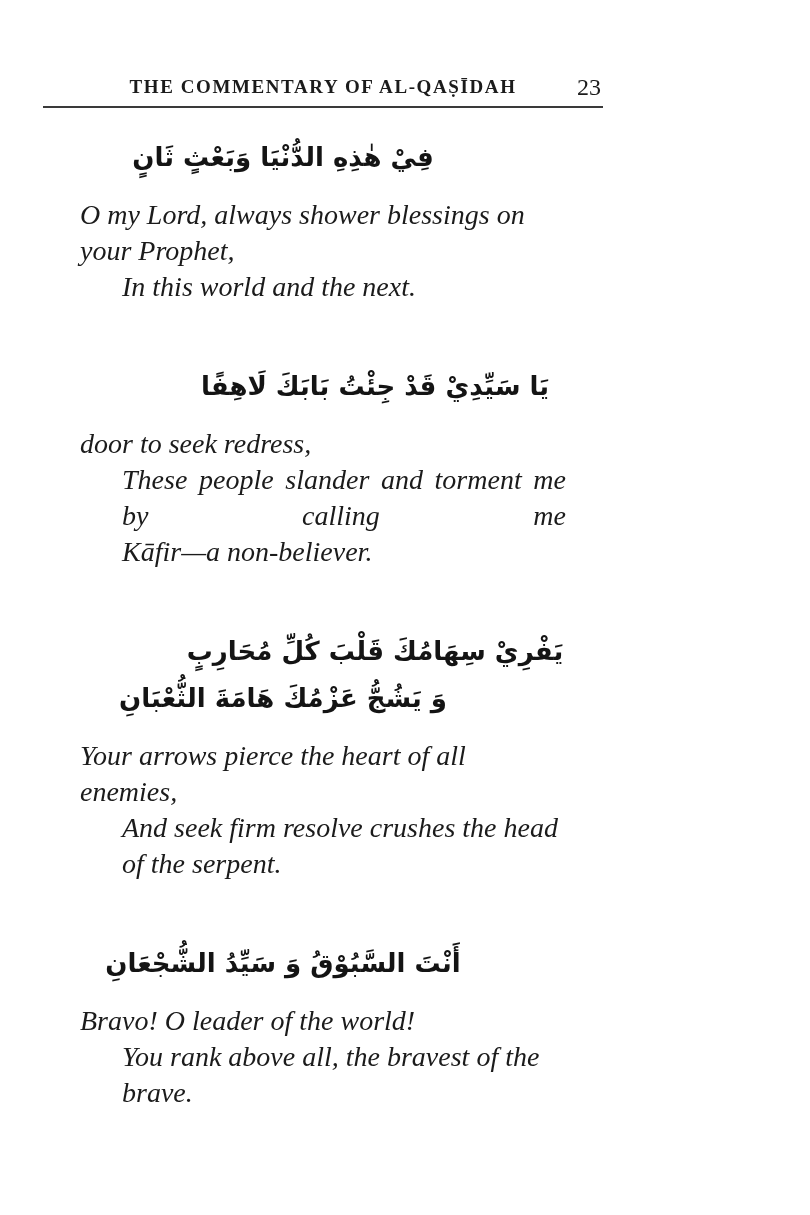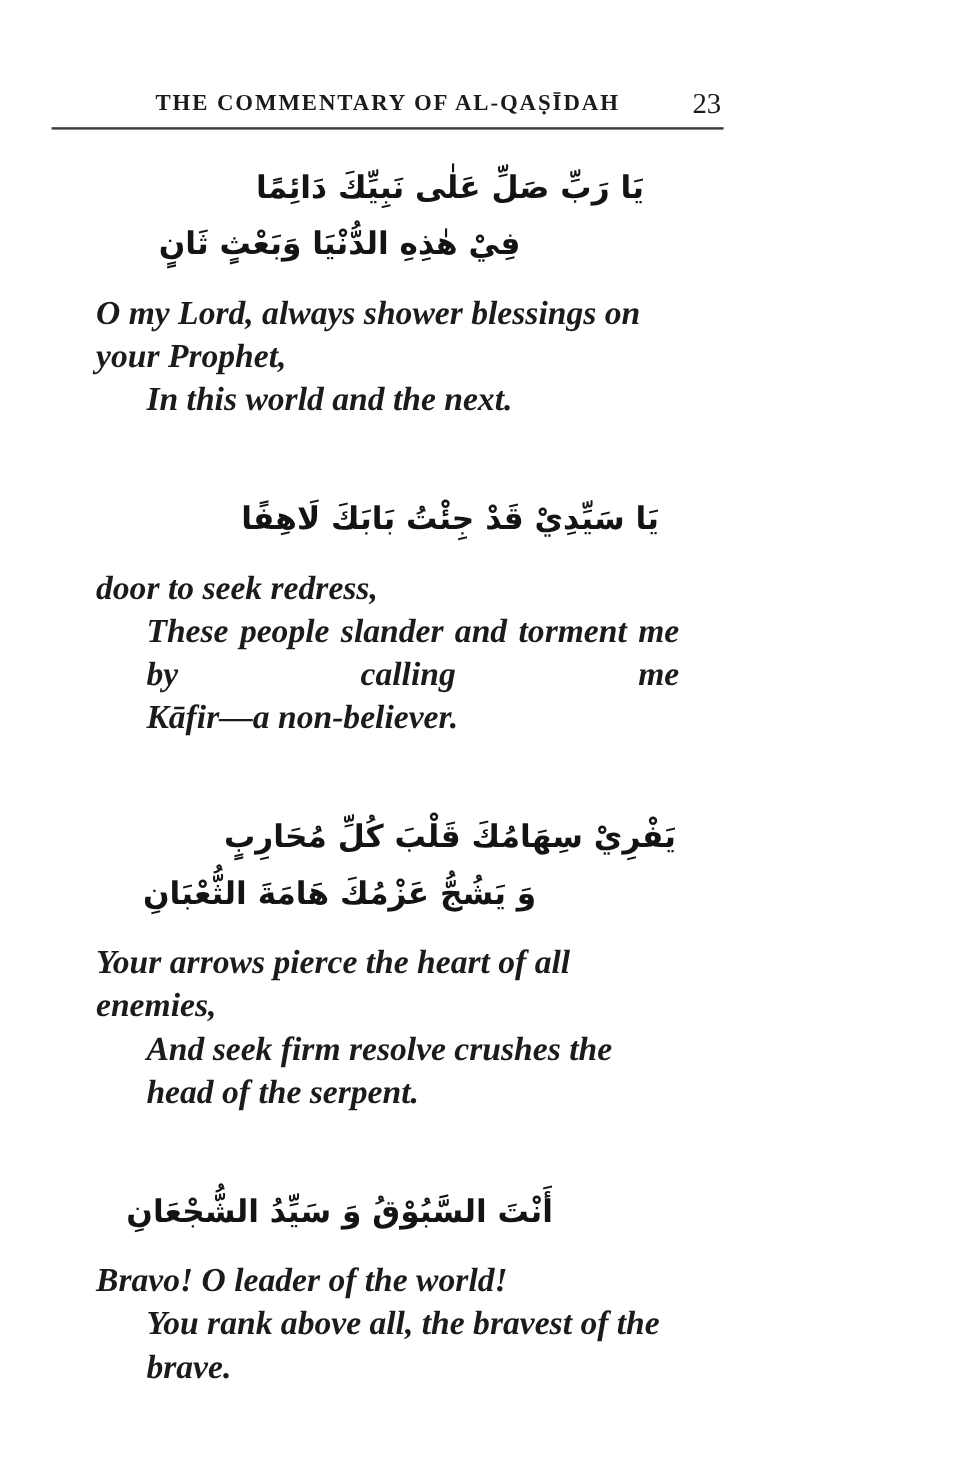--- a/index.html
+++ b/index.html
@@ -60,21 +60,21 @@
     color: #141414;
   }
   .hemistich-1 { transform: translateX(52px); }
   .hemistich-2 { transform: translateX(-40px); }
   .translation {
     font-style: italic;
     font-size: 28px;
     line-height: 36px;
     color: #1b1b1b;
   }
-  .trans-line { text-align: left; font-weight: bold; }
+  .trans-line { text-align: left; }
   .trans-line.indent { margin-left: 42px; }
   .trans-line.stretch {
     text-align: justify;
     text-align-last: justify;
   }
 </style>
 </head>
 <body>
 
 <div class="page">
@@ -82,21 +82,20 @@
   <header class="page-header">
     <div class="running-head">THE COMMENTARY OF AL-QAṢĪDAH</div>
     <div class="page-number">23</div>
   </header>
   <hr class="header-rule">
 
   <main>
 
     <section class="verse">
       <div class="arabic-block">
-        <div class="arabic-line hemistich-1" lang="ar" dir="rtl">يَا رَبِّ صَلِّ عَلٰى نَبِيِّكَ دَائِمًا</div>
         <div class="arabic-line hemistich-2" lang="ar" dir="rtl">فِيْ هٰذِهِ الدُّنْيَا وَبَعْثٍ ثَانٍ</div>
       </div>
       <div class="translation">
         <div class="trans-line">O my Lord, always shower blessings on your Prophet,</div>
         <div class="trans-line indent">In this world and the next.</div>
       </div>
     </section>
 
     <section class="verse">
       <div class="arabic-block">

